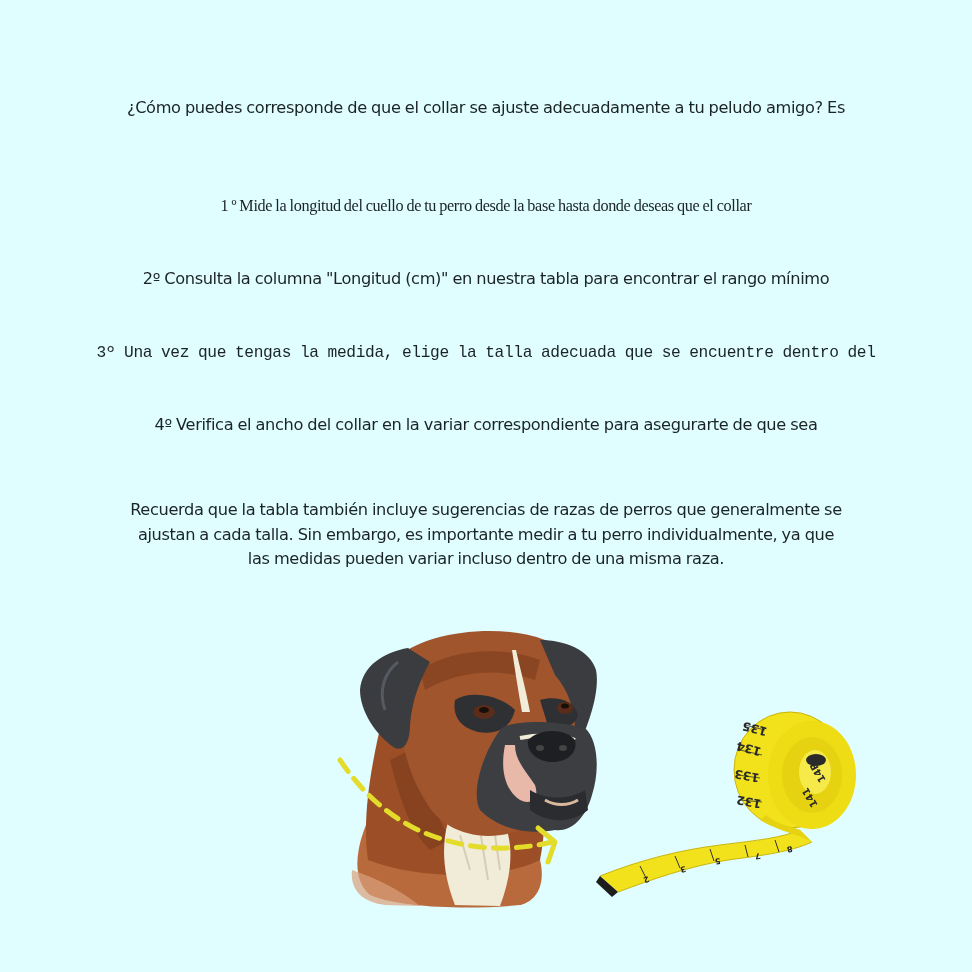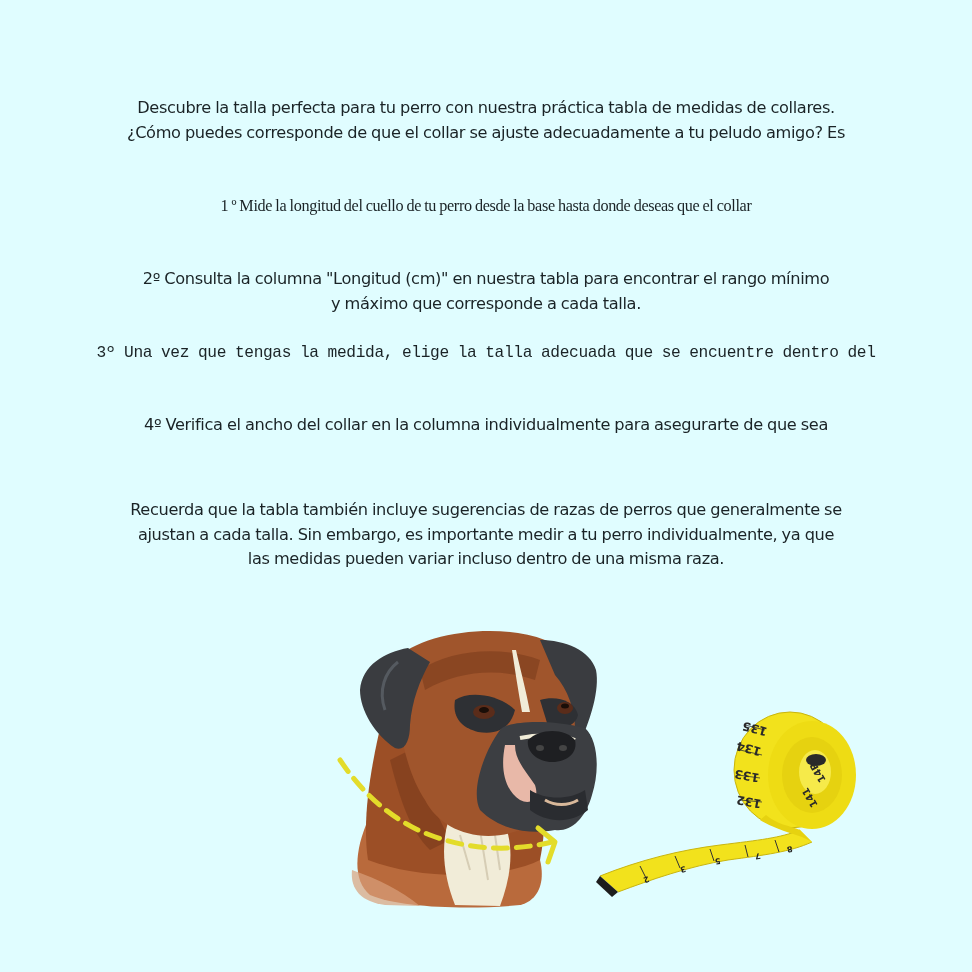--- a/index.html
+++ b/index.html
@@ -39,39 +39,37 @@
       top: 0;
       width: 972px;
       height: 972px;
       pointer-events: none;
     }
   </style>
 </head>
 <body>
 
 <div class="text-block p-intro">
-  <span class="line">Descubre la talla perfecta para tu perro con nuestra práctica tabla de medidas de collares.</span>
   <span class="line">¿Cómo puedes corresponde de que el collar se ajuste adecuadamente a tu peludo amigo? Es</span>
 </div>
 
 <div class="text-block p-step1">
   <span class="line">1 º Mide la longitud del cuello de tu perro desde la base hasta donde deseas que el collar</span>
 </div>
 
 <div class="text-block p-step2">
   <span class="line">2º Consulta la columna "Longitud (cm)" en nuestra tabla para encontrar el rango mínimo</span>
-  <span class="line">y máximo que corresponde a cada talla.</span>
 </div>
 
 <div class="text-block p-step3">
   <span class="line">3º Una vez que tengas la medida, elige la talla adecuada que se encuentre dentro del</span>
 </div>
 
 <div class="text-block p-step4">
-  <span class="line">4º Verifica el ancho del collar en la columna individualmente para asegurarte de que sea</span>
+  <span class="line">4º Verifica el ancho del collar en la variar correspondiente para asegurarte de que sea</span>
 </div>
 
 <div class="text-block p-outro">
   <span class="line">Recuerda que la tabla también incluye sugerencias de razas de perros que generalmente se</span>
   <span class="line">ajustan a cada talla. Sin embargo, es importante medir a tu perro individualmente, ya que</span>
   <span class="line">las medidas pueden variar incluso dentro de una misma raza.</span>
 </div>
 
 <svg class="illustration" viewBox="0 0 972 972" xmlns="http://www.w3.org/2000/svg">
 

